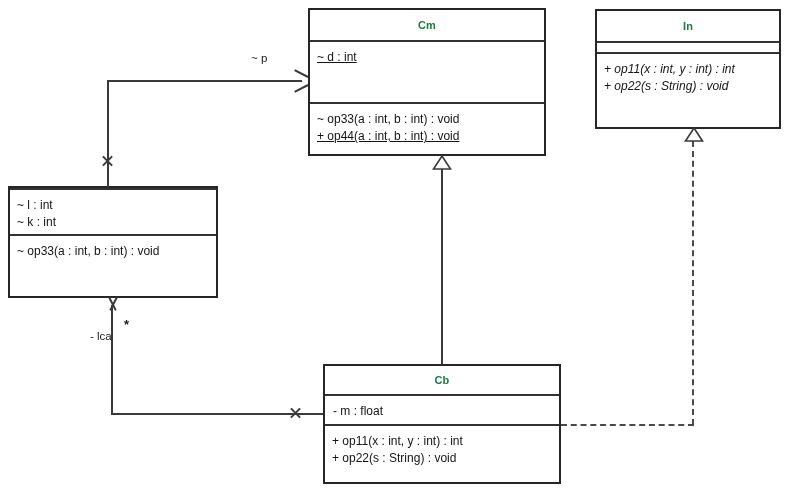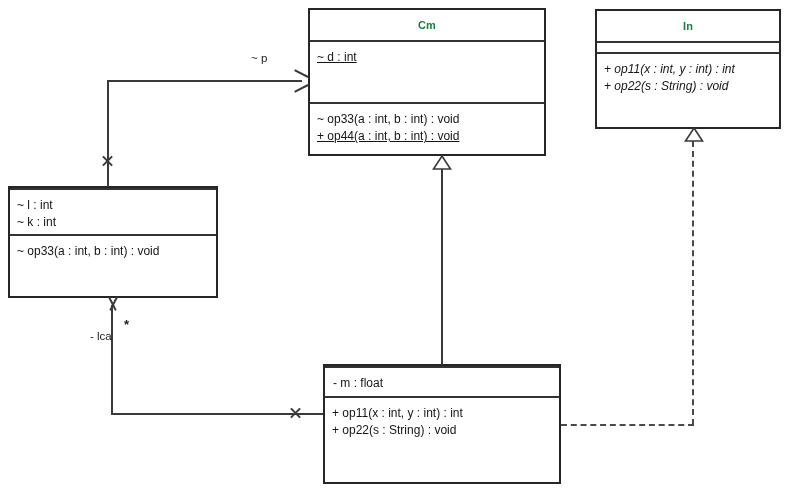--- a/index.html
+++ b/index.html
@@ -197,20 +197,21 @@
     </div>
     <div class="cls-sep"></div>
     <div class="cls-compartment">
       <div class="member-row">
         <span class="member">~ op33(a : int, b : int) : void</span>
       </div>
     </div>
   </div>
 
   <div class="uml-class" style="left:323px; top:364px; width:238px; height:120px;">
+    <div class="cls-name" style="height:28px;">Cb</div>
     <div class="cls-sep"></div>
     <div class="cls-compartment" style="height:28px;padding-left:8px;">
       <div class="member-row">
         <span class="member">- m : float</span>
       </div>
     </div>
     <div class="cls-sep"></div>
     <div class="cls-compartment">
       <div class="member-row">
         <span class="member">+ op11(x : int, y : int) : int</span>

